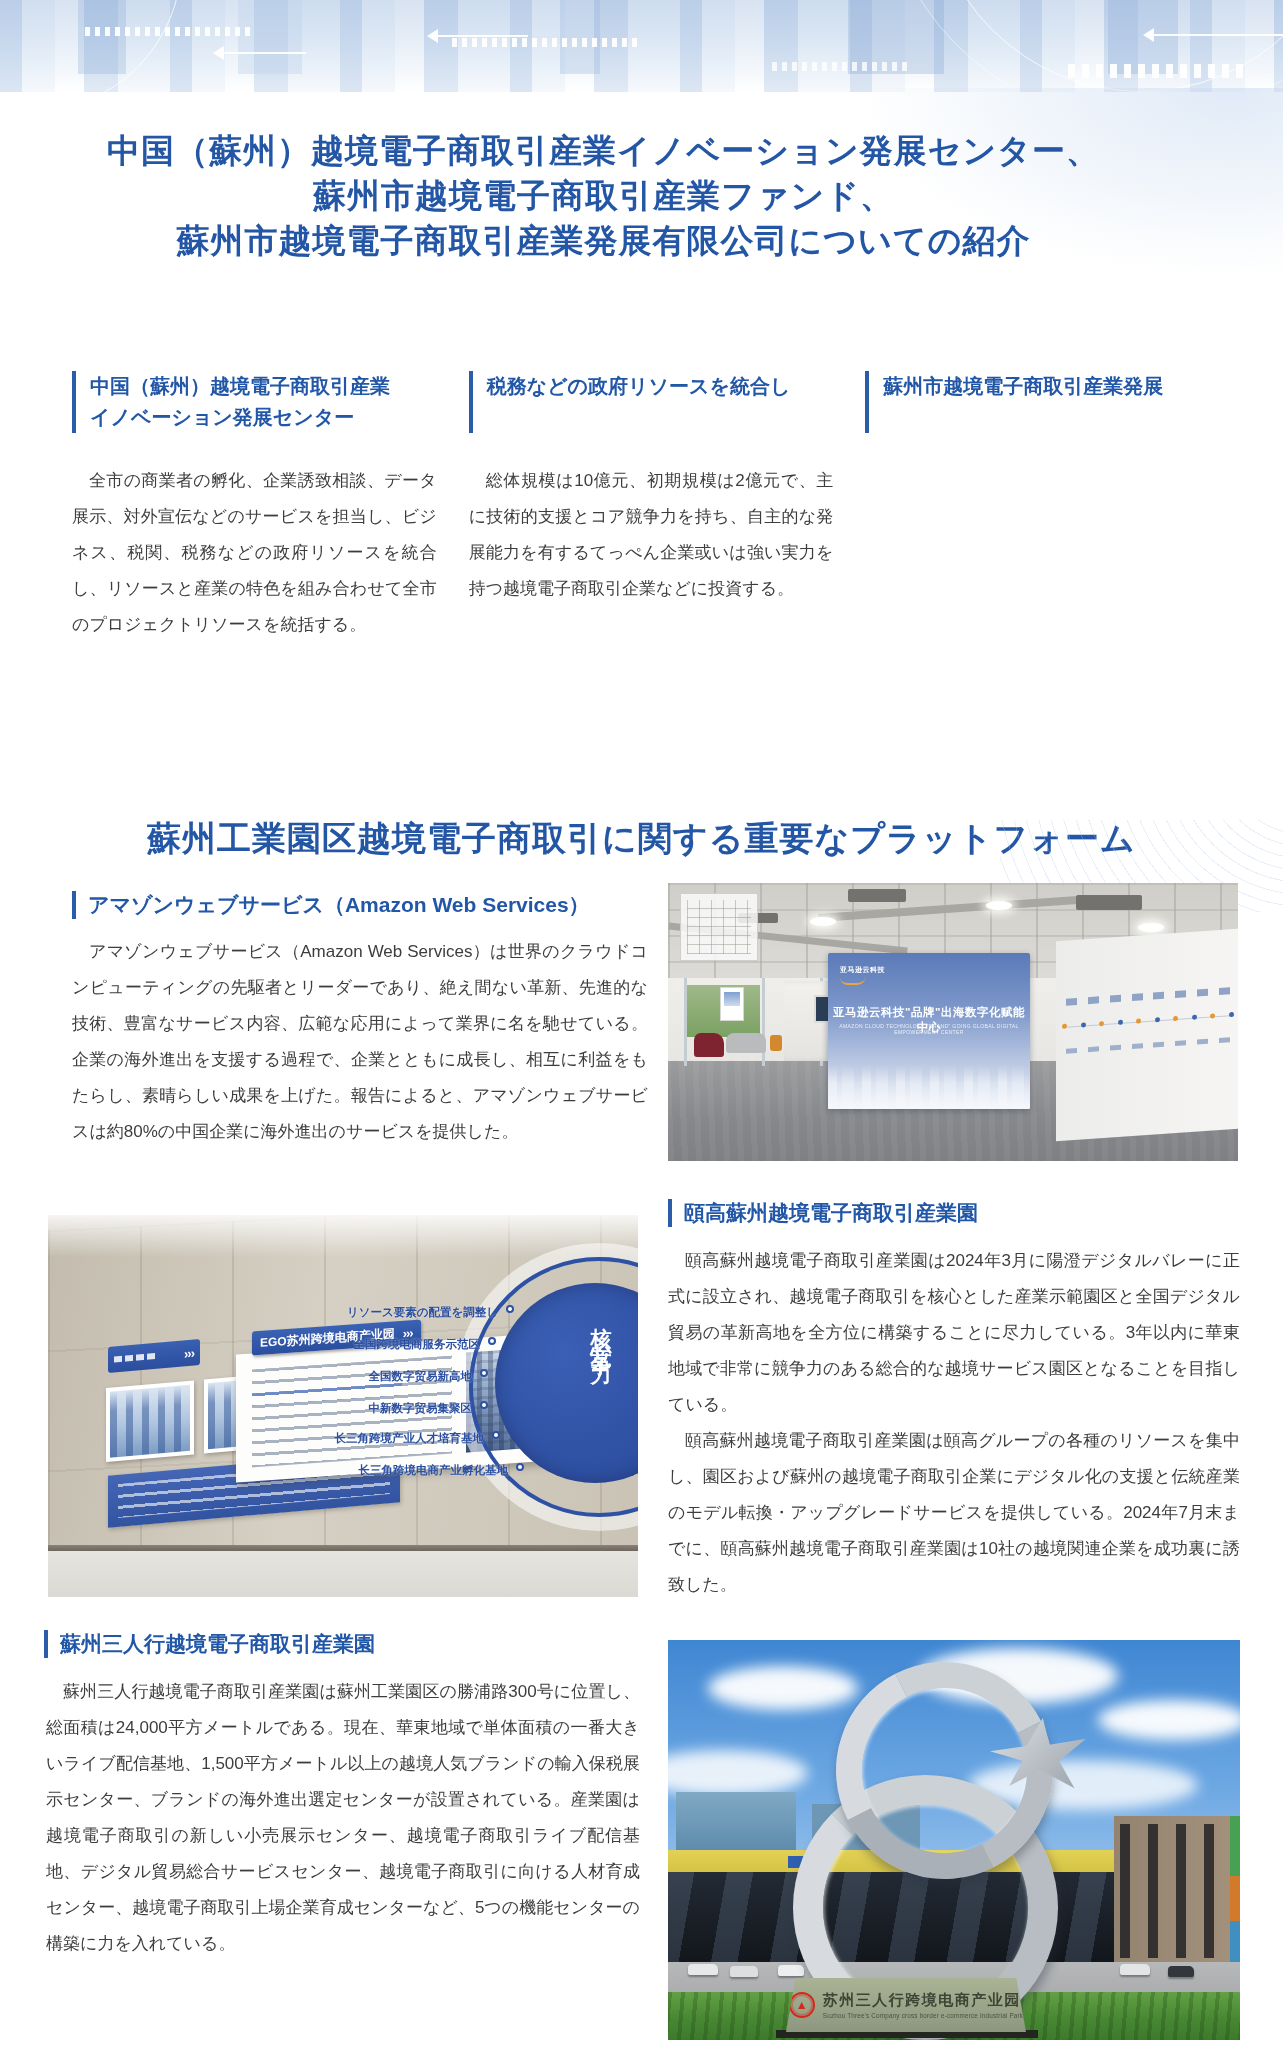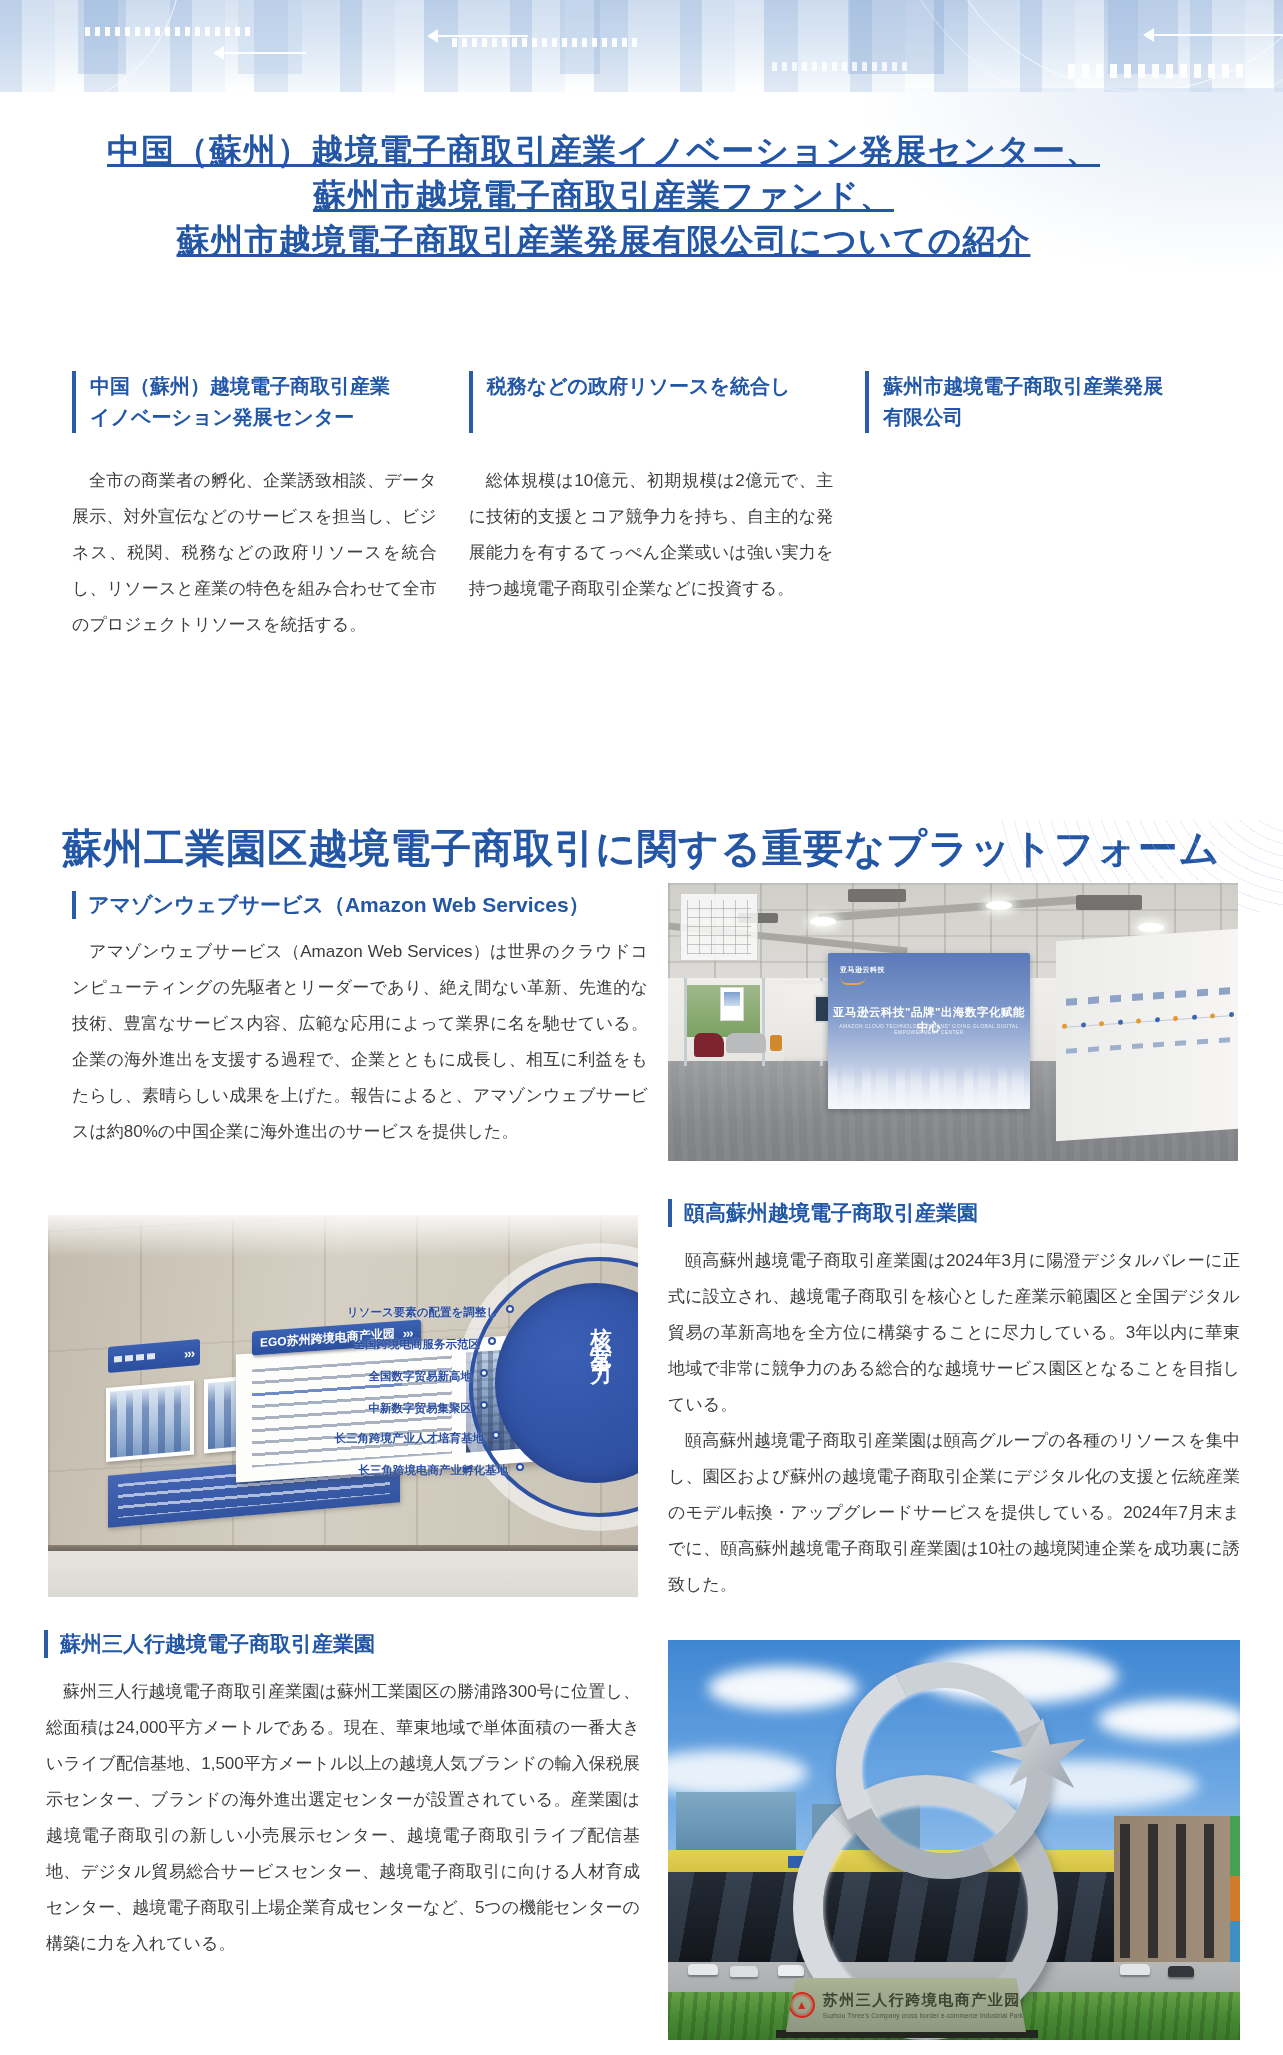--- a/index.html
+++ b/index.html
@@ -36,23 +36,23 @@
   .banner-arrow{position:absolute;height:2px;background:rgba(255,255,255,.95);}
   .banner-arrow::before{content:"";position:absolute;left:-12px;top:-6px;
     border:7px solid transparent;border-right:11px solid rgba(255,255,255,.95);}
   .a1{left:218px;top:52px;width:88px;}
   .a2{left:432px;top:35px;width:96px;}
   .a3{left:1148px;top:34px;width:135px;}
   .banner-glow{position:absolute;top:88px;right:0;width:430px;height:190px;
     background:radial-gradient(ellipse at 88% 0%,rgba(199,217,240,.55),rgba(255,255,255,0) 70%);}
   
   .main-title{position:absolute;top:106px;left:0;width:1207px;text-align:center;
-    color:#2456a6;font-weight:bold;font-size:33px;line-height:45px;letter-spacing:1px;text-decoration:underline;}
+    color:#2456a6;font-weight:bold;font-size:33px;line-height:45px;letter-spacing:1px;}
   .section-title{position:absolute;top:788px;left:0;width:1283px;text-align:center;
-    color:#2456a6;font-weight:bold;font-size:40px;letter-spacing:1px;}
+    color:#2456a6;font-weight:bold;font-size:34px;letter-spacing:1px;}
   .arc-decor{position:absolute;top:820px;left:1000px;width:283px;height:92px;opacity:.75;
     background:repeating-radial-gradient(circle at 108% -75%,
       rgba(177,199,231,0) 0 11px, rgba(177,199,231,.38) 11px 12px);}
   
   .intro-columns{position:absolute;top:371px;left:72px;width:1158px;display:flex;gap:32px;}
   .intro-col{flex:1;}
   .col-heading{border-left:4px solid #2a5caa;padding-left:14px;min-height:62px;
     color:#2257a8;font-weight:bold;font-size:20px;line-height:31px;}
   .body-text{margin:0;font-size:17px;line-height:36px;color:#3d3d3d;
     text-align:justify;text-indent:1em;}
@@ -312,21 +312,20 @@
   <article class="intro-col">
     <div class="col-heading">
       <div>税務などの政府リソースを統合し</div>
       <div></div>
     </div>
     <p class="body-text">総体規模は10億元、初期規模は2億元で、主に技術的支援とコア競争力を持ち、自主的な発展能力を有するてっぺん企業或いは強い実力を持つ越境電子商取引企業などに投資する。</p>
   </article>
   <article class="intro-col">
     <div class="col-heading">
       <div>蘇州市越境電子商取引産業発展</div>
-      <div>有限公司</div>
     </div>
   </article>
 </section>
 
 <h2 class="section-title">蘇州工業園区越境電子商取引に関する重要なプラットフォーム</h2>
 <div class="arc-decor"></div>
 
 <div class="sub-heading aws-heading">アマゾンウェブサービス（Amazon Web Services）</div>
 <p class="body-text aws-body">アマゾンウェブサービス（Amazon Web Services）は世界のクラウドコンピューティングの先駆者とリーダーであり、絶え間ない革新、先進的な技術、豊富なサービス内容、広範な応用によって業界に名を馳せている。企業の海外進出を支援する過程で、企業とともに成長し、相互に利益をもたらし、素晴らしい成果を上げた。報告によると、アマゾンウェブサービスは約80%の中国企業に海外進出のサービスを提供した。</p>
 

